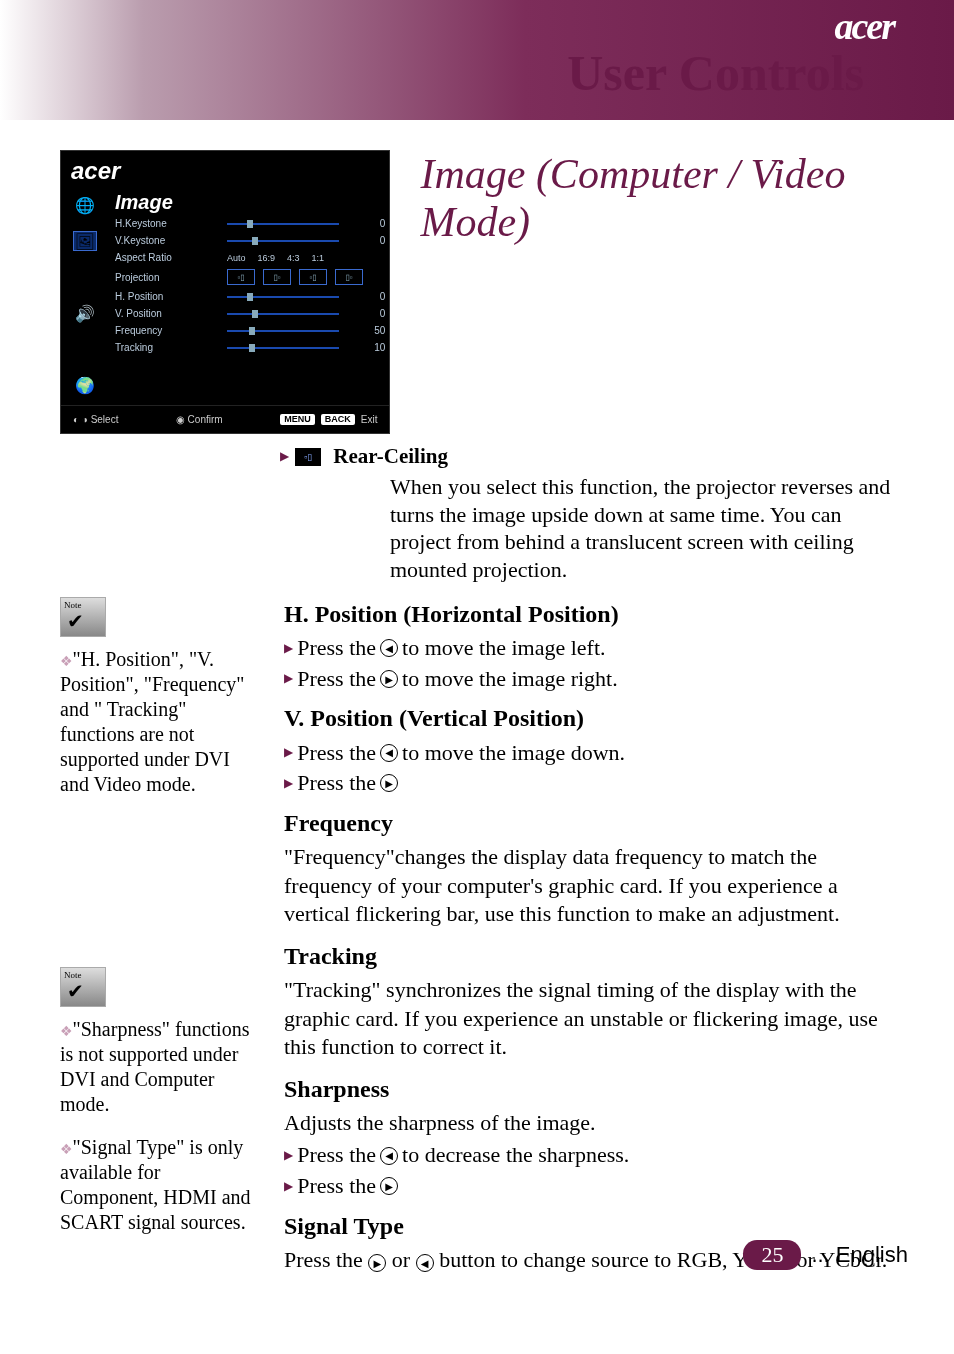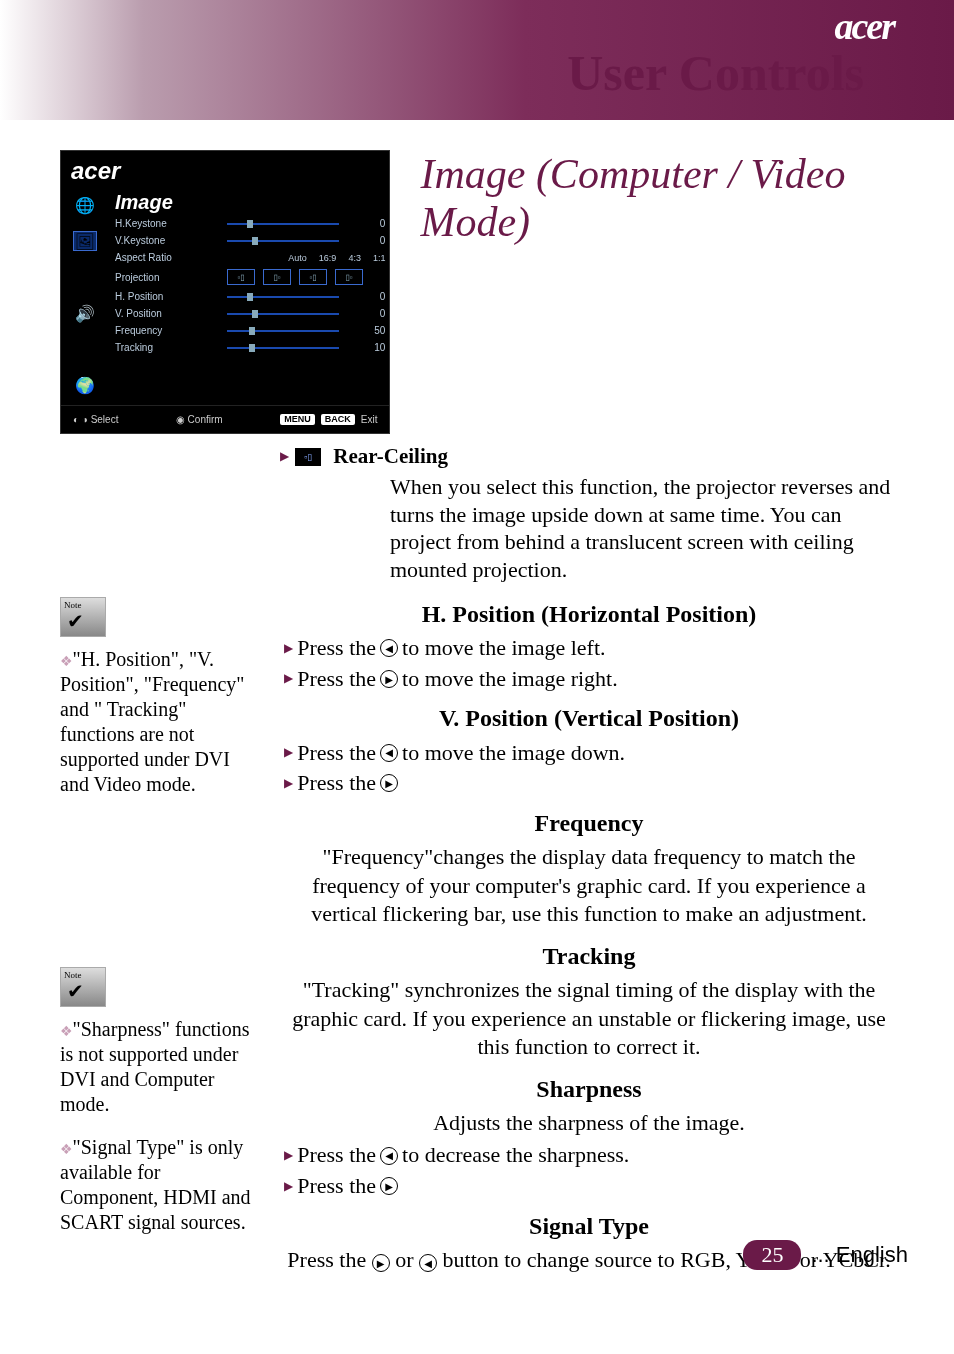--- a/index.html
+++ b/index.html
@@ -15,40 +15,40 @@
   .osd-icons { width: 48px; display: flex; flex-direction: column; align-items: center; gap: 16px; padding: 10px 0; }
   .osd-icon { width: 24px; height: 20px; display:flex; align-items:center; justify-content:center;}
   .osd-icon.active { background: #0a2a6a; border:1px solid #3a6acf; }
   .osd-content { flex: 1; padding: 6px 4px 6px 6px; }
   .osd-title { color: #fff; font-weight: bold; font-size: 20px; font-style: italic; margin-bottom: 4px; }
   .osd-item { display: flex; align-items: center; gap: 24px; font-size: 10px; color: #bcd; margin-bottom: 6px; }
   .osd-label { width: 88px; }
   .osd-slider { flex: 1; height: 2px; background: #1a4aaf; position: relative; }
   .osd-slider::after { content:""; position:absolute; top:-3px; width:6px; height:8px; background:#8ab; }
   .osd-val { width: 22px; text-align: right; color:#bcd; }
-  .osd-opts { flex:1; display:flex; gap:12px; color:#bcd; font-size:9px;justify-content:flex-end; }
+  .osd-opts { flex:1; display:flex; gap:12px; color:#bcd; font-size:9px; }
   .osd-proj { flex:1; display:flex; gap:8px; }
   .proj-box { width:28px; height:16px; border:1px solid #3a6acf; font-size:8px; color:#8ab; display:flex; align-items:center; justify-content:center;}
   .osd-footer { border-top:1px solid #222; padding:8px 12px; display:flex; justify-content:space-between; font-size:10px; color:#ccc; }
   .osd-footer .btns { display:flex; gap:6px; }
   .osd-footer .kbtn { background:#fff; color:#000; padding:0 4px; font-weight:bold; font-size:9px; border-radius:2px;}
   .section-title-big { color: #6a1a48; font-style: italic; font-size: 42px; line-height: 1.15; font-weight: 500; }
   .feature-row { display:flex; align-items:center; gap:6px; margin: 6px 0 4px 220px; }
   .tri { color:#6a1a48; font-size:12px; }
   .mini-proj-icon { width:26px; height:18px; background:#000; color:#8af; font-size:9px; display:inline-flex; align-items:center; justify-content:center; gap:2px; }
   .feature-name { font-weight:bold; font-size:21px; margin-left:6px; }
   .feature-para { font-size: 22px; line-height: 1.25; margin-left: 330px; margin-top:4px; margin-bottom:14px; }
   .two-col { display:flex; gap:24px; margin-top:8px; }
   .left-notes { width: 200px; font-size: 20px; line-height:1.25; }
   .note-block { margin-bottom: 40px; }
   .note-img { width:46px; height:40px; background:linear-gradient(#ddd,#888); border:1px solid #aaa; margin-bottom:10px; position:relative; }
   .note-img::after { content:"Note"; position:absolute; top:2px; left:3px; font-size:9px; font-family:cursive; }
   .note-img .tick { position:absolute; bottom:2px; left:6px; color:#000; font-size:20px; }
   .diamond { color:#c9a0b7; font-size:14px; }
-  .right-content { flex:1; font-size: 22px; line-height:1.3;text-align:center; }
+  .right-content { flex:1; font-size: 22px; line-height:1.3; }
   .h3 { font-weight:bold; font-size:24px; margin-top:2px; margin-bottom:4px; }
   .bullet-line { display:flex; align-items:center; gap:4px; margin:2px 0; }
   .circ-arrow { display:inline-flex; width:18px; height:18px; border:1.5px solid #000; border-radius:50%; align-items:center; justify-content:center; font-size:10px; }
   .para { margin:4px 0 12px 0; }
   .footer-band { position:absolute; bottom:84px; right:46px; display:flex; align-items:center; gap:10px; }
   .page-pill { background:#6a1a48; color:#fff; border-radius:14px; padding:2px 18px; font-size:22px; }
   .lang-text { font-size:22px; font-family: Arial, sans-serif; }
   
   .s0::after{left:18%}
   .s1::after{left:22%}

